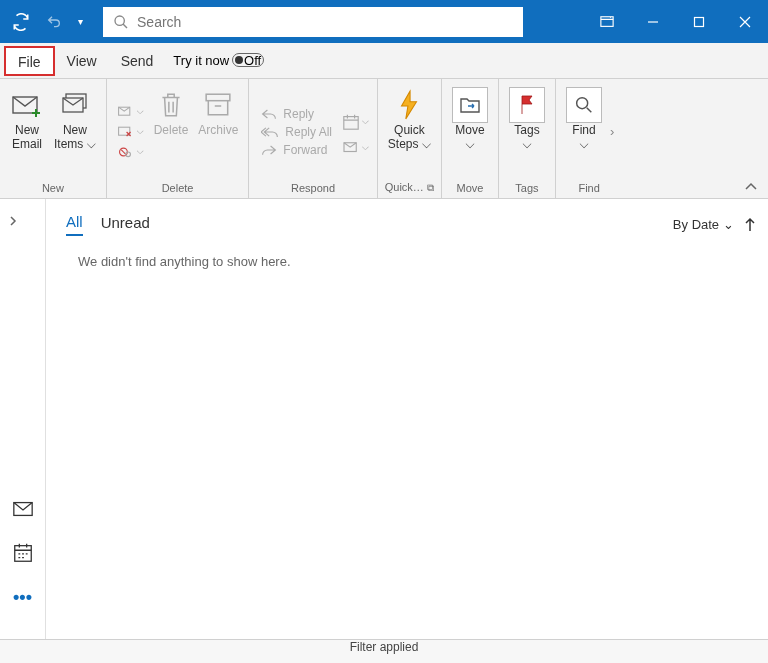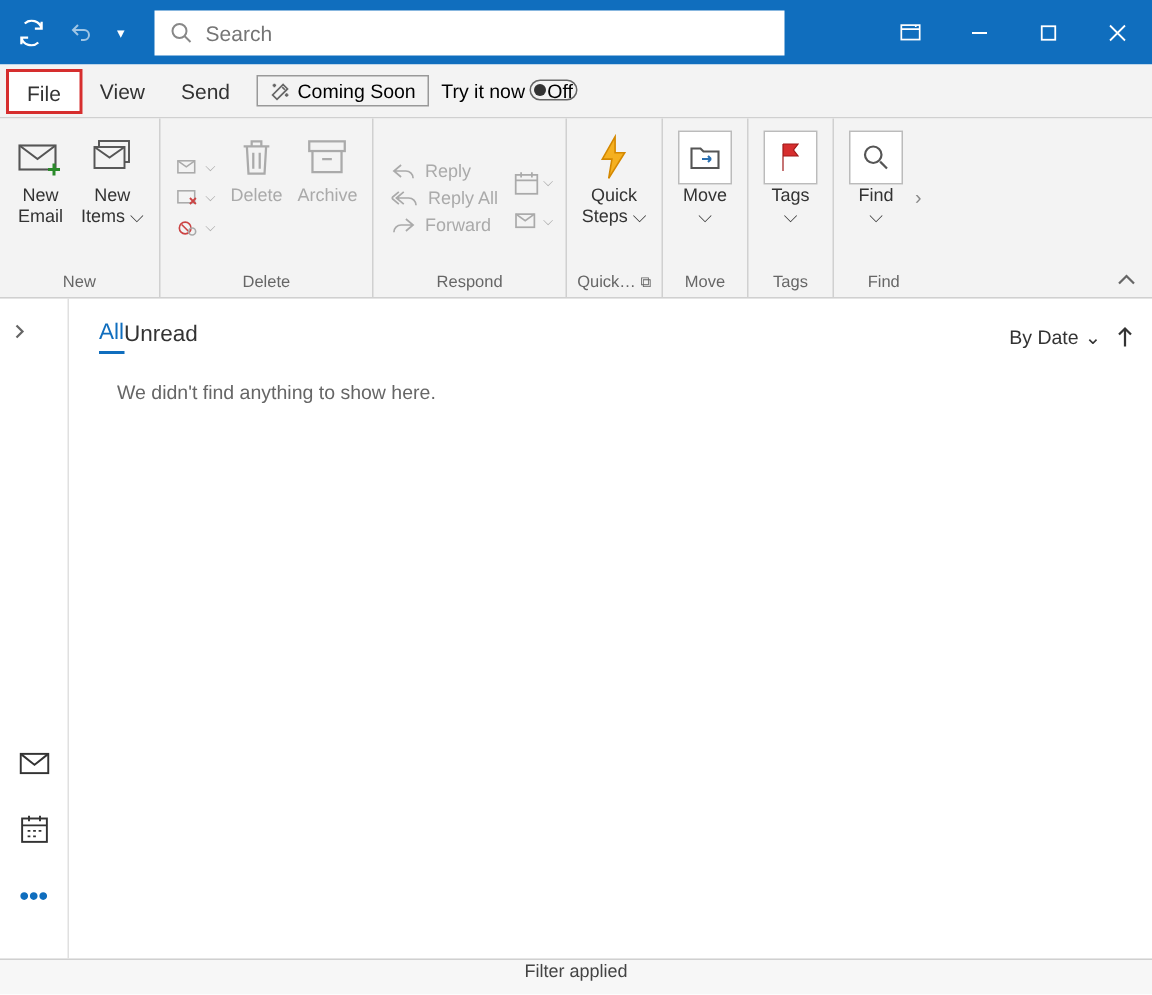--- a/index.html
+++ b/index.html
@@ -45,21 +45,21 @@
 .more-arrow { display:flex; align-items:center; padding:0 2px; color:#888; cursor:pointer; }
 
 
 .content { flex: 1; display: flex; min-height: 0; }
 .navrail { width: 46px; border-right: 1px solid #e0e0e0; display: flex; flex-direction: column; padding-top: 8px; }
 .navrail-top { flex: 1; }
 .navrail-btn { height: 44px; display: flex; align-items: center; justify-content: center; cursor: pointer; color: #333; }
 .navrail-expand { padding: 8px; cursor: pointer; color: #666; }
 
 .mailpane { flex: 1; display: flex; flex-direction: column; padding: 6px 12px 0 12px; }
-.mail-filter { display: flex; align-items: center; margin-top: 8px; padding-left: 8px; }
+.mail-filter { display: flex; align-items: center; gap: 18px; margin-top: 8px; padding-left: 8px; }
 .mail-filter .f { font-size: 15px; color: #333; cursor: pointer; padding-bottom: 4px; }
 .mail-filter .f.active { color: #106ebe; border-bottom: 2px solid #106ebe; }
 .sort-controls { margin-left: auto; display: flex; align-items: center; gap: 10px; color: #333; font-size: 13px; }
 .sort-btn { display: flex; align-items: center; gap: 4px; cursor: pointer; }
 .empty-msg { margin-top: 18px; padding-left: 20px; font-size: 13px; color: #666; }
 
 
 .statusbar { height: 24px; border-top: 1px solid #d0d0d0; display: flex; align-items: center; font-size: 12px; color: #444; padding: 0 8px; gap: 12px; background: #f7f7f7; flex-direction: column; }
 .status-right { margin-left: auto; display: flex; align-items: center; gap: 10px; }
 .view-btn { padding: 2px 4px; cursor: pointer; color: #666; }
@@ -116,28 +116,20 @@
           <path d="M1 1l10 10M11 1L1 11"></path>
         </svg>
     </div>
   </div>
 </div>
 
 <div class="tabs">
   <div class="tab file">File</div>
   <div class="tab">View</div>
   <div class="tab">Send</div>
-  <div class="coming-soon">
-    <span>
-      <svg width="14" height="14" viewBox="0 0 24 24" fill="none" stroke="#666" stroke-width="2">
-          <path d="M15 4l5 5L8 21l-5-5zM14 7l3 3M5 3v4M3 5h4M19 14v4M17 16h4"></path>
-        </svg>
-    </span>
-    <span>Coming Soon</span>
-  </div>
   <div class="try-toggle">
     <span>Try it now</span>
     <span class="toggle-pill">Off</span>
   </div>
 </div>
 
 <div class="ribbon">
 
   <div class="ribbon-group">
     <div class="ribbon-group-body">

